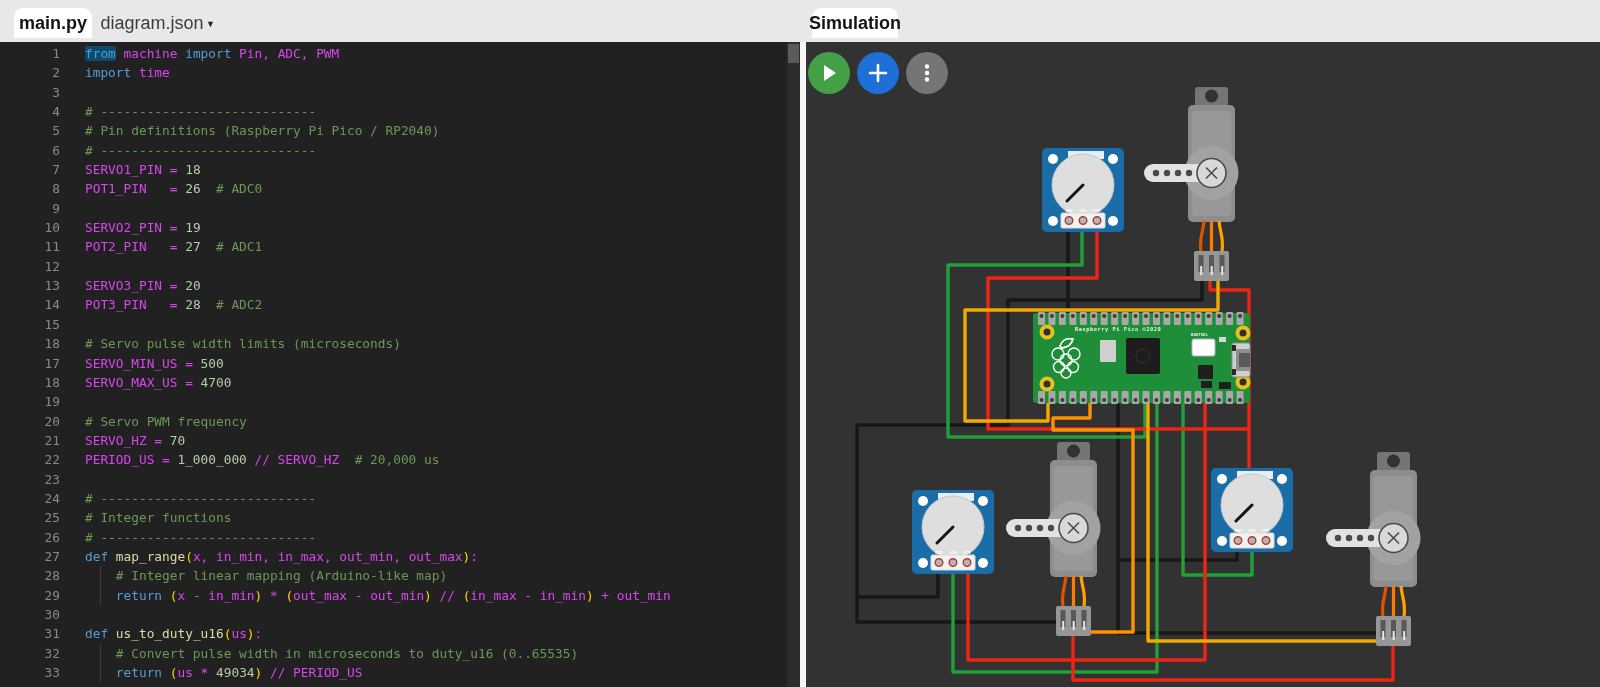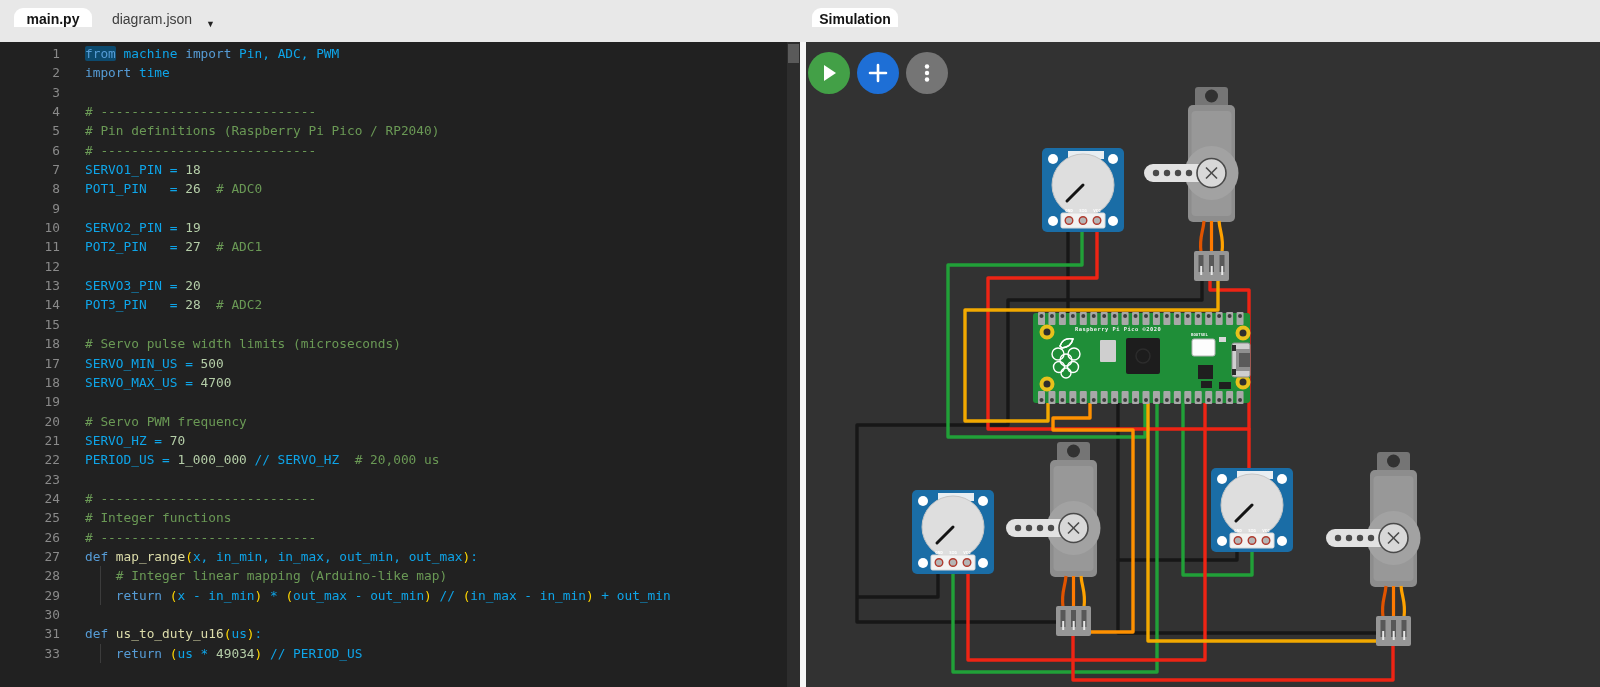--- a/index.html
+++ b/index.html
@@ -1,36 +1,36 @@
 <!DOCTYPE html>
 <html><head>
 <meta charset="utf-8">
 <style>
   html,body{margin:0;padding:0}
   body{width:1600px;height:687px;overflow:hidden;background:#212121;font-family:"Liberation Sans",sans-serif;position:relative}
 
   
   .topbar{position:absolute;left:0;top:0;width:1600px;height:42px;background:#e8e8e8;z-index:5}
-  .tab{position:absolute;top:8px;height:19px;border-radius:9px 9px 0 0;display:flex;align-items:flex-end;justify-content:center;font-size:14px;color:#3d3d3d;cursor:pointer}
+  .tab{position:absolute;top:8px;height:30px;border-radius:9px 9px 0 0;display:flex;align-items:center;justify-content:center;font-size:18px;color:#3d3d3d;cursor:pointer}
   .tab.active{background:#ffffff;font-weight:bold;color:#141414}
   #tab-main{left:14px;width:78px}
   #tab-diagram{left:104px;width:96px}
   .tab-caret{position:absolute;left:206px;top:20px;font-size:9px;color:#222;line-height:1;cursor:pointer}
   #tab-sim{left:812px;width:86px}
 
   
   .codearea{position:absolute;left:0;top:42px;width:800px;height:645px;background:#212121;overflow:hidden;font-family:"DejaVu Sans Mono",monospace;font-size:12.8px;padding-top:2px;box-sizing:border-box;z-index:1}
   .cl{height:19.35px;line-height:19.35px;white-space:pre;display:flex}
   .ln{width:60px;text-align:right;color:#8a8a8a;flex:none}
   .ct{margin-left:25px}
   .ct span{white-space:pre}
   .kw{color:#569cd6}
   .cm{color:#6a9955}
   .nm{color:#b5cea8}
-  .pl{color:#0ea5e9}
+  .pl{color:#d946ef}
   .fn{color:#dcdcaa}
   .pr{color:#ffd700}
   .sel{background:#0c4a6e;border-radius:2px}
   .ind{display:inline-block;color:#d4d4d4;background:linear-gradient(90deg,transparent 15px,#3c3c3c 15px,#3c3c3c 16px,transparent 16px)}
 
   
   .sb{position:absolute;left:787px;top:42px;width:13px;height:645px;background:#2d2d2d;z-index:2}
   .sbthumb{position:absolute;left:1px;top:2px;width:11px;height:19px;background:#5a5a5a}
 
   
@@ -86,20 +86,21 @@
     <div class="cl"><span class="ln">22</span><span class="ct"><span class="pl">PERIOD_US = </span><span class="nm">1_000_000</span><span class="pl"> // SERVO_HZ</span><span class="cm">  # 20,000 us</span></span></div>
     <div class="cl"><span class="ln">23</span><span class="ct"></span></div>
     <div class="cl"><span class="ln">24</span><span class="ct"><span class="cm"># ----------------------------</span></span></div>
     <div class="cl"><span class="ln">25</span><span class="ct"><span class="cm"># Integer functions</span></span></div>
     <div class="cl"><span class="ln">26</span><span class="ct"><span class="cm"># ----------------------------</span></span></div>
     <div class="cl"><span class="ln">27</span><span class="ct"><span class="kw">def</span><span class="pl"> </span><span class="fn">map_range</span><span class="pr">(</span><span class="pl">x, in_min, in_max, out_min, out_max</span><span class="pr">)</span><span class="pl">:</span></span></div>
     <div class="cl"><span class="ln">28</span><span class="ct"><span class="ind">    </span><span class="cm"># Integer linear mapping (Arduino-like map)</span></span></div>
     <div class="cl"><span class="ln">29</span><span class="ct"><span class="ind">    </span><span class="kw">return</span><span class="pl"> </span><span class="pr">(</span><span class="pl">x - in_min</span><span class="pr">)</span><span class="pl"> * </span><span class="pr">(</span><span class="pl">out_max - out_min</span><span class="pr">)</span><span class="pl"> // </span><span class="pr">(</span><span class="pl">in_max - in_min</span><span class="pr">)</span><span class="pl"> + out_min</span></span></div>
     <div class="cl"><span class="ln">30</span><span class="ct"></span></div>
     <div class="cl"><span class="ln">31</span><span class="ct"><span class="kw">def</span><span class="pl"> </span><span class="fn">us_to_duty_u16</span><span class="pr">(</span><span class="pl">us</span><span class="pr">)</span><span class="pl">:</span></span></div>
+    <div class="cl"><span class="ln">32</span><span class="ct"><span class="ind">    </span><span class="cm"># Convert pulse width in microseconds to duty_u16 (0..65535)</span></span></div>
     <div class="cl"><span class="ln">33</span><span class="ct"><span class="ind">    </span><span class="kw">return</span><span class="pl"> </span><span class="pr">(</span><span class="pl">us * </span><span class="nm">49034</span><span class="pr">)</span><span class="pl"> // PERIOD_US</span></span></div>
   </div>
 <div class="sb">
   <div class="sbthumb"></div>
 </div>
 <div class="divider"></div>
 
 <div class="simpane">
   <svg id="sim-svg" width="794" height="645" viewBox="806 42 794 645" xmlns="http://www.w3.org/2000/svg">
     <defs>

